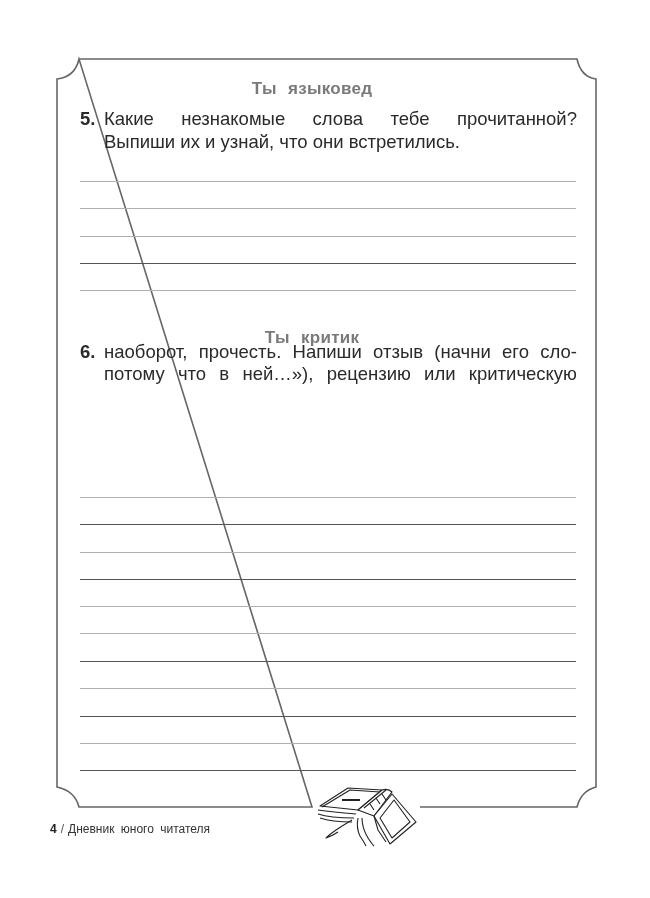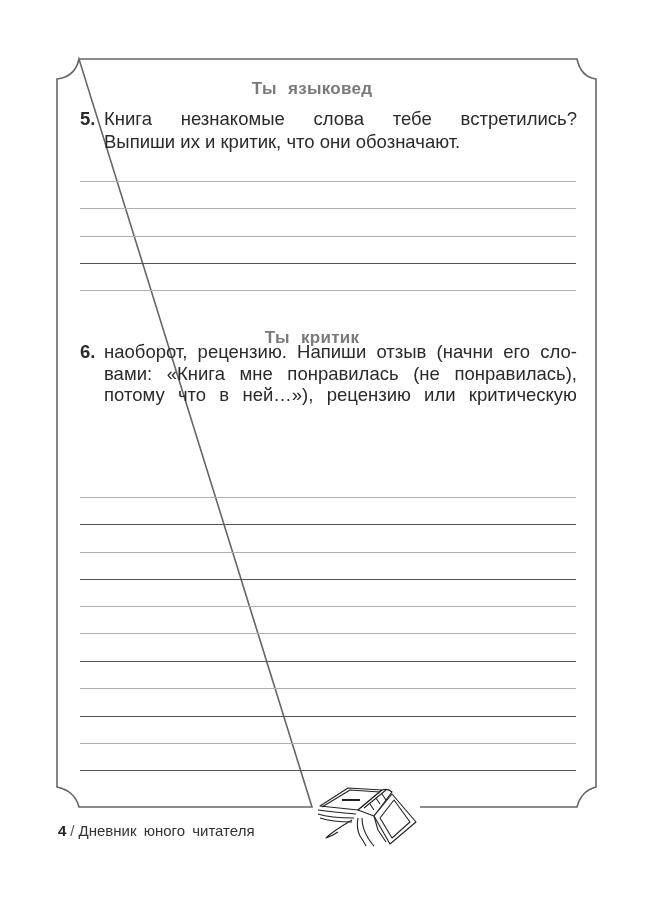--- a/index.html
+++ b/index.html
@@ -8,58 +8,57 @@
   #frame { position: absolute; left: 0; top: 0; width: 650px; height: 898px; pointer-events: none; }
   .heading { position: absolute; left: 57px; width: 510px; text-align: center;
              font-weight: bold; font-size: 17px; color: #7a7a7a; word-spacing: 6px; letter-spacing: 0.3px; }
   .task { position: absolute; left: 80px; width: 497px; font-size: 18.5px; color: #2a2a2a; }
   .task .num { position: absolute; left: 0; top: 0; font-weight: bold; }
   .task .text { margin-left: 24px; text-align: justify; text-align-last: left; }
   .task .text .ln { display: block; text-align: justify; text-align-last: justify; white-space: nowrap; }
   .task .text .ln.last { text-align-last: left; }
   .rule { position: absolute; left: 80px; width: 496px; height: 0; border-top: 1.3px solid #b0b0b0; }
   .rule.dark { border-top: 1.4px solid #555; }
-  .footer { position: absolute; left: 58px; top: 822px; font-size: 15px; color: #333; word-spacing: 3px; }
+  .footer { position: absolute; left: 50px; top: 822px; font-size: 12px; color: #333; word-spacing: 3px; }
   .footer .pnum { font-weight: bold; color: #222; }
   .footer .sep { color: #555; margin: 0 4px; }
   #book { position: absolute; left: 312px; top: 780px; width: 108px; height: 68px; }
 </style>
 </head>
 <body>
 
 <svg id="frame" viewBox="0 0 650 898" xmlns="http://www.w3.org/2000/svg">
   <path d="M79 59 L577 59 Q581 77 596 79 L596 787 Q581 791 577 807 L420 807
            M312 807 L79 807 Q75 791 57 787 L57 79 Q75 77 79 59 Z" fill="none" stroke="#666" stroke-width="1.6"></path>
 </svg>
 
 <div class="heading" style="top:79px;">Ты  языковед</div>
 
 <div class="task" style="top:107px; line-height:23px;">
   <span class="num">5.</span>
   <div class="text">
-    <span class="ln">Книга незнакомые слова тебе встретились?</span>
-    <span class="ln last">Выпиши их и критик, что они обозначают.</span>
+    <span class="ln">Какие незнакомые слова тебе прочитанной?</span>
+    <span class="ln last">Выпиши их и узнай, что они встретились.</span>
   </div>
 </div>
 
 <div>
   <div class="rule" style="top:181px;"></div>
   <div class="rule" style="top:208px;"></div>
   <div class="rule" style="top:236px;"></div>
   <div class="rule dark" style="top:263px;"></div>
   <div class="rule" style="top:290px;"></div>
 </div>
 
 <div class="heading" style="top:328px;">Ты  критик</div>
 
 <div class="task" style="top:341px; line-height:21.6px;">
   <span class="num">6.</span>
   <div class="text">
-    <span class="ln">наоборот, рецензию. Напиши отзыв (начни его сло-</span>
-    <span class="ln">вами: «Книга мне понравилась (не понравилась),</span>
+    <span class="ln">наоборот, прочесть. Напиши отзыв (начни его сло-</span>
     <span class="ln">потому что в ней…»), рецензию или критическую</span>
   </div>
 </div>
 
 <div>
   <div class="rule" style="top:497px;"></div>
   <div class="rule dark" style="top:524px;"></div>
   <div class="rule" style="top:552px;"></div>
   <div class="rule dark" style="top:579px;"></div>
   <div class="rule" style="top:606px;"></div>

